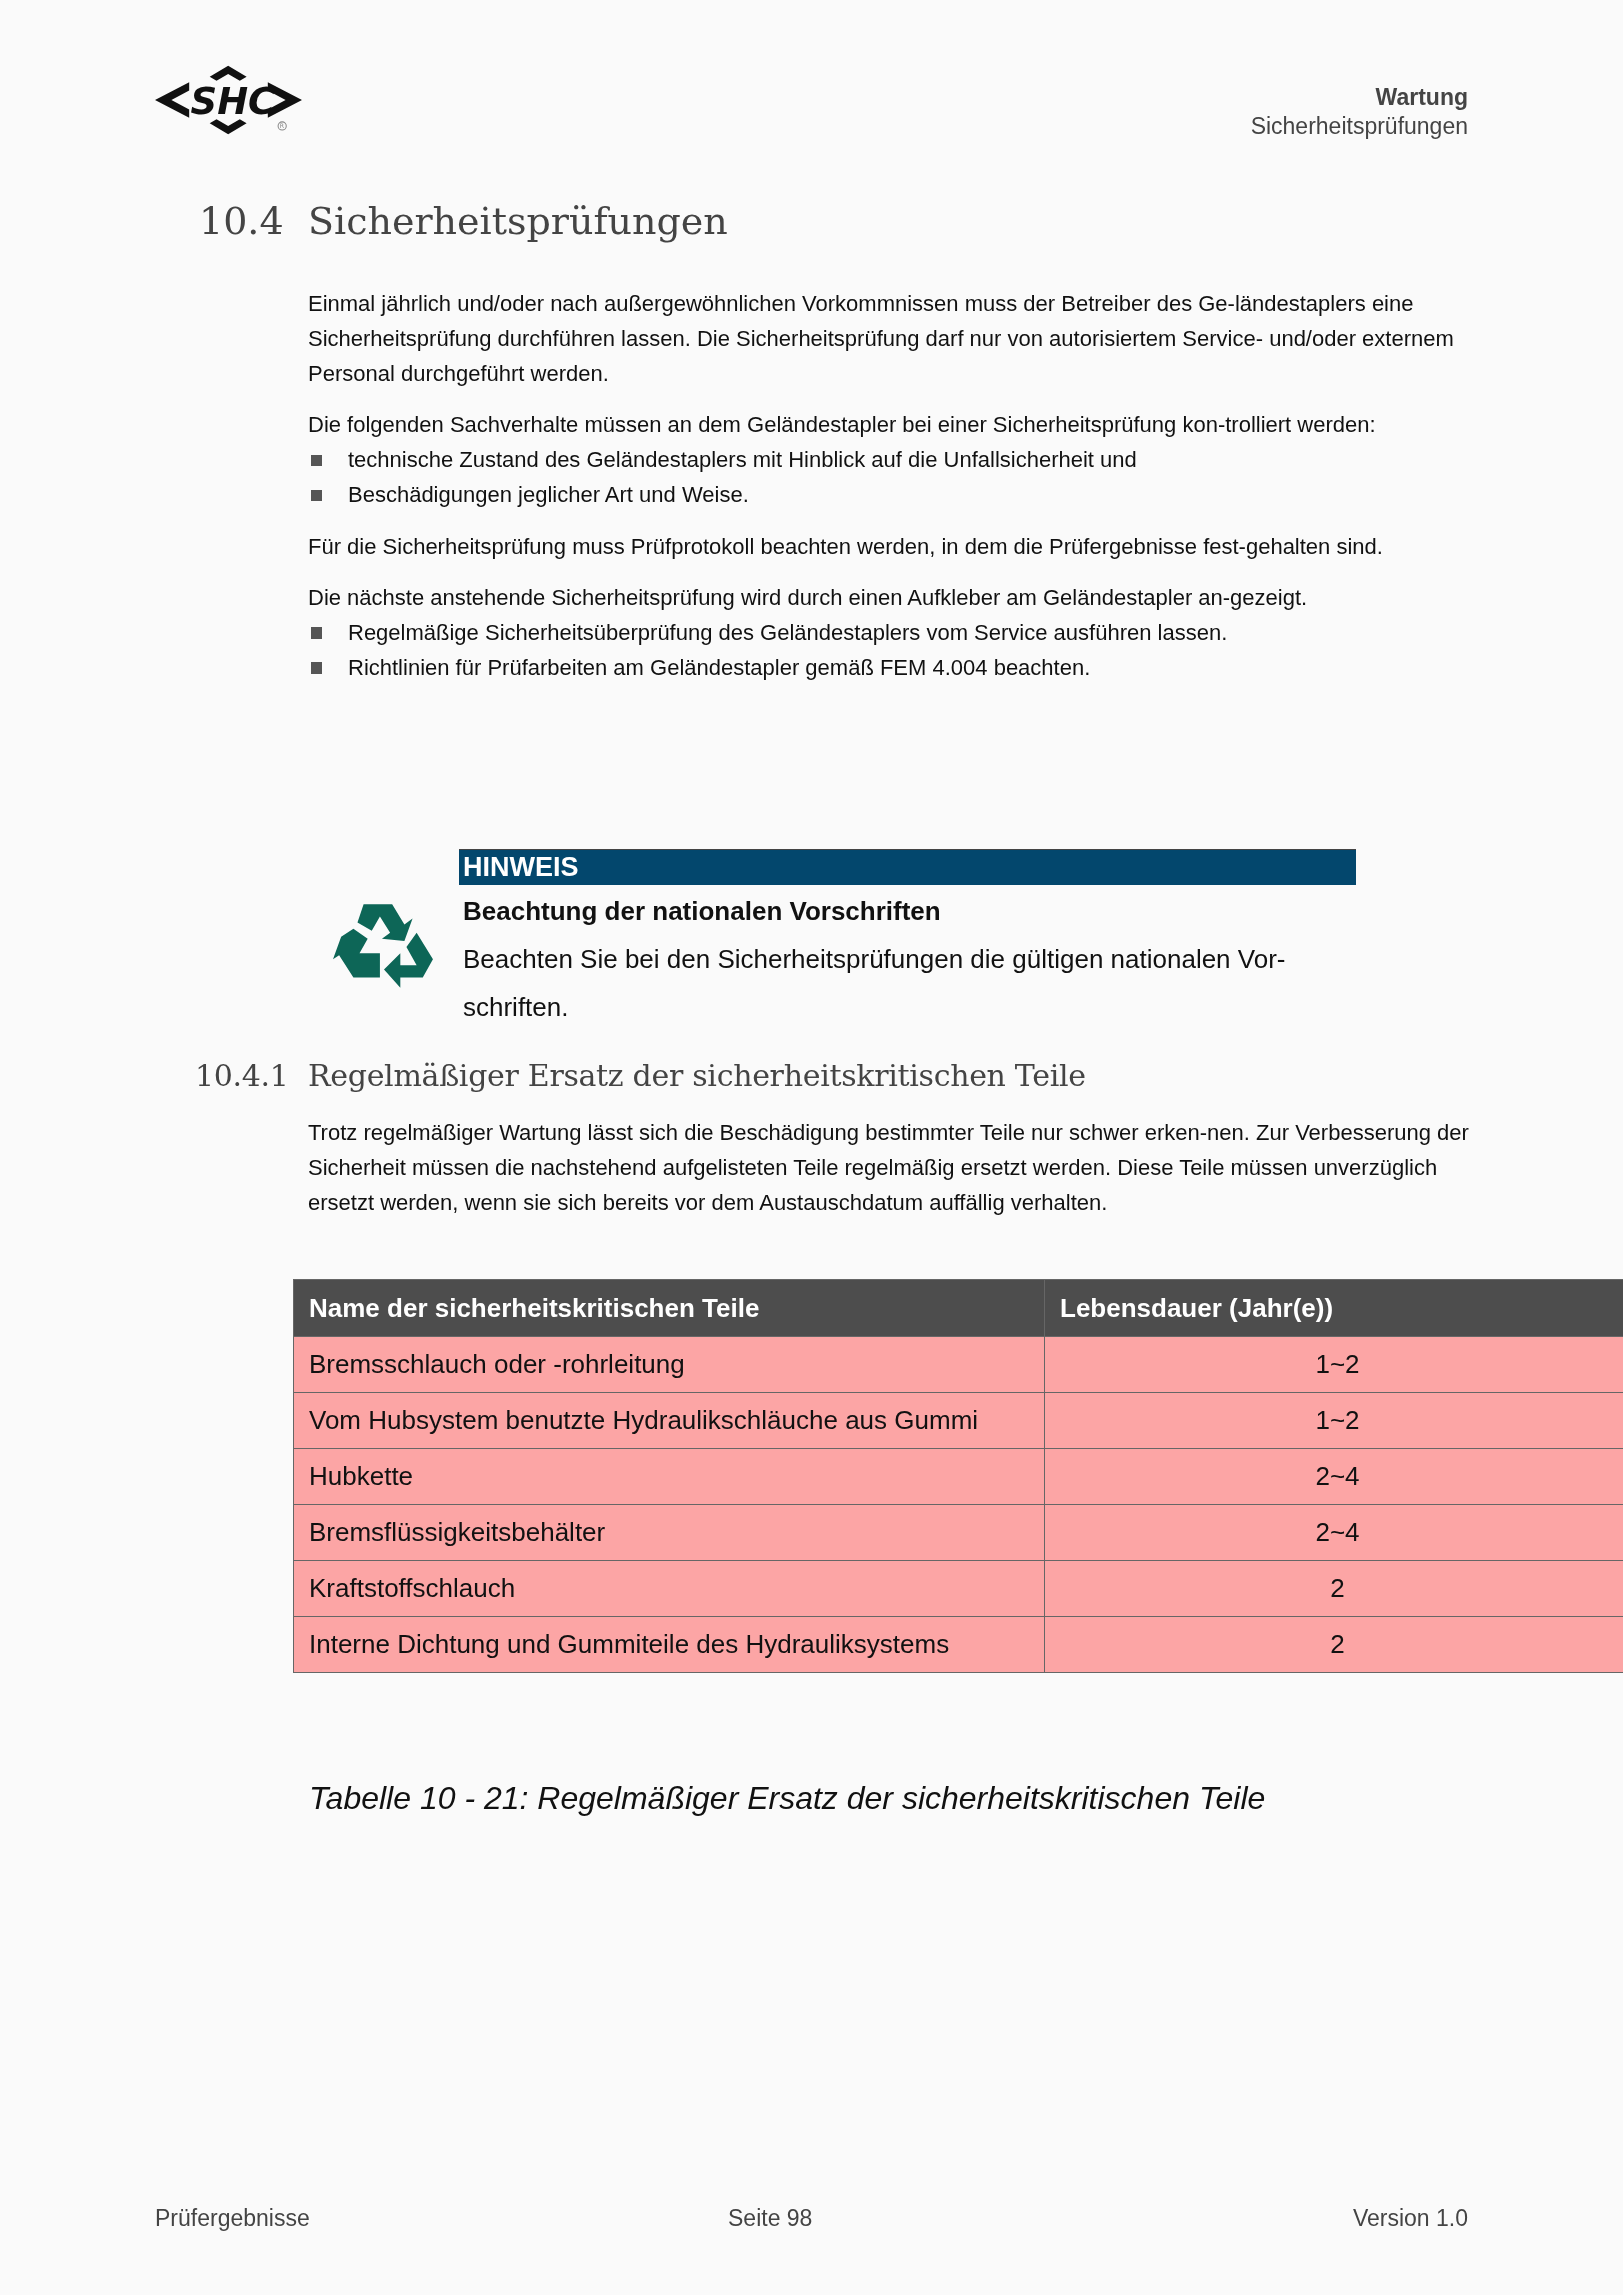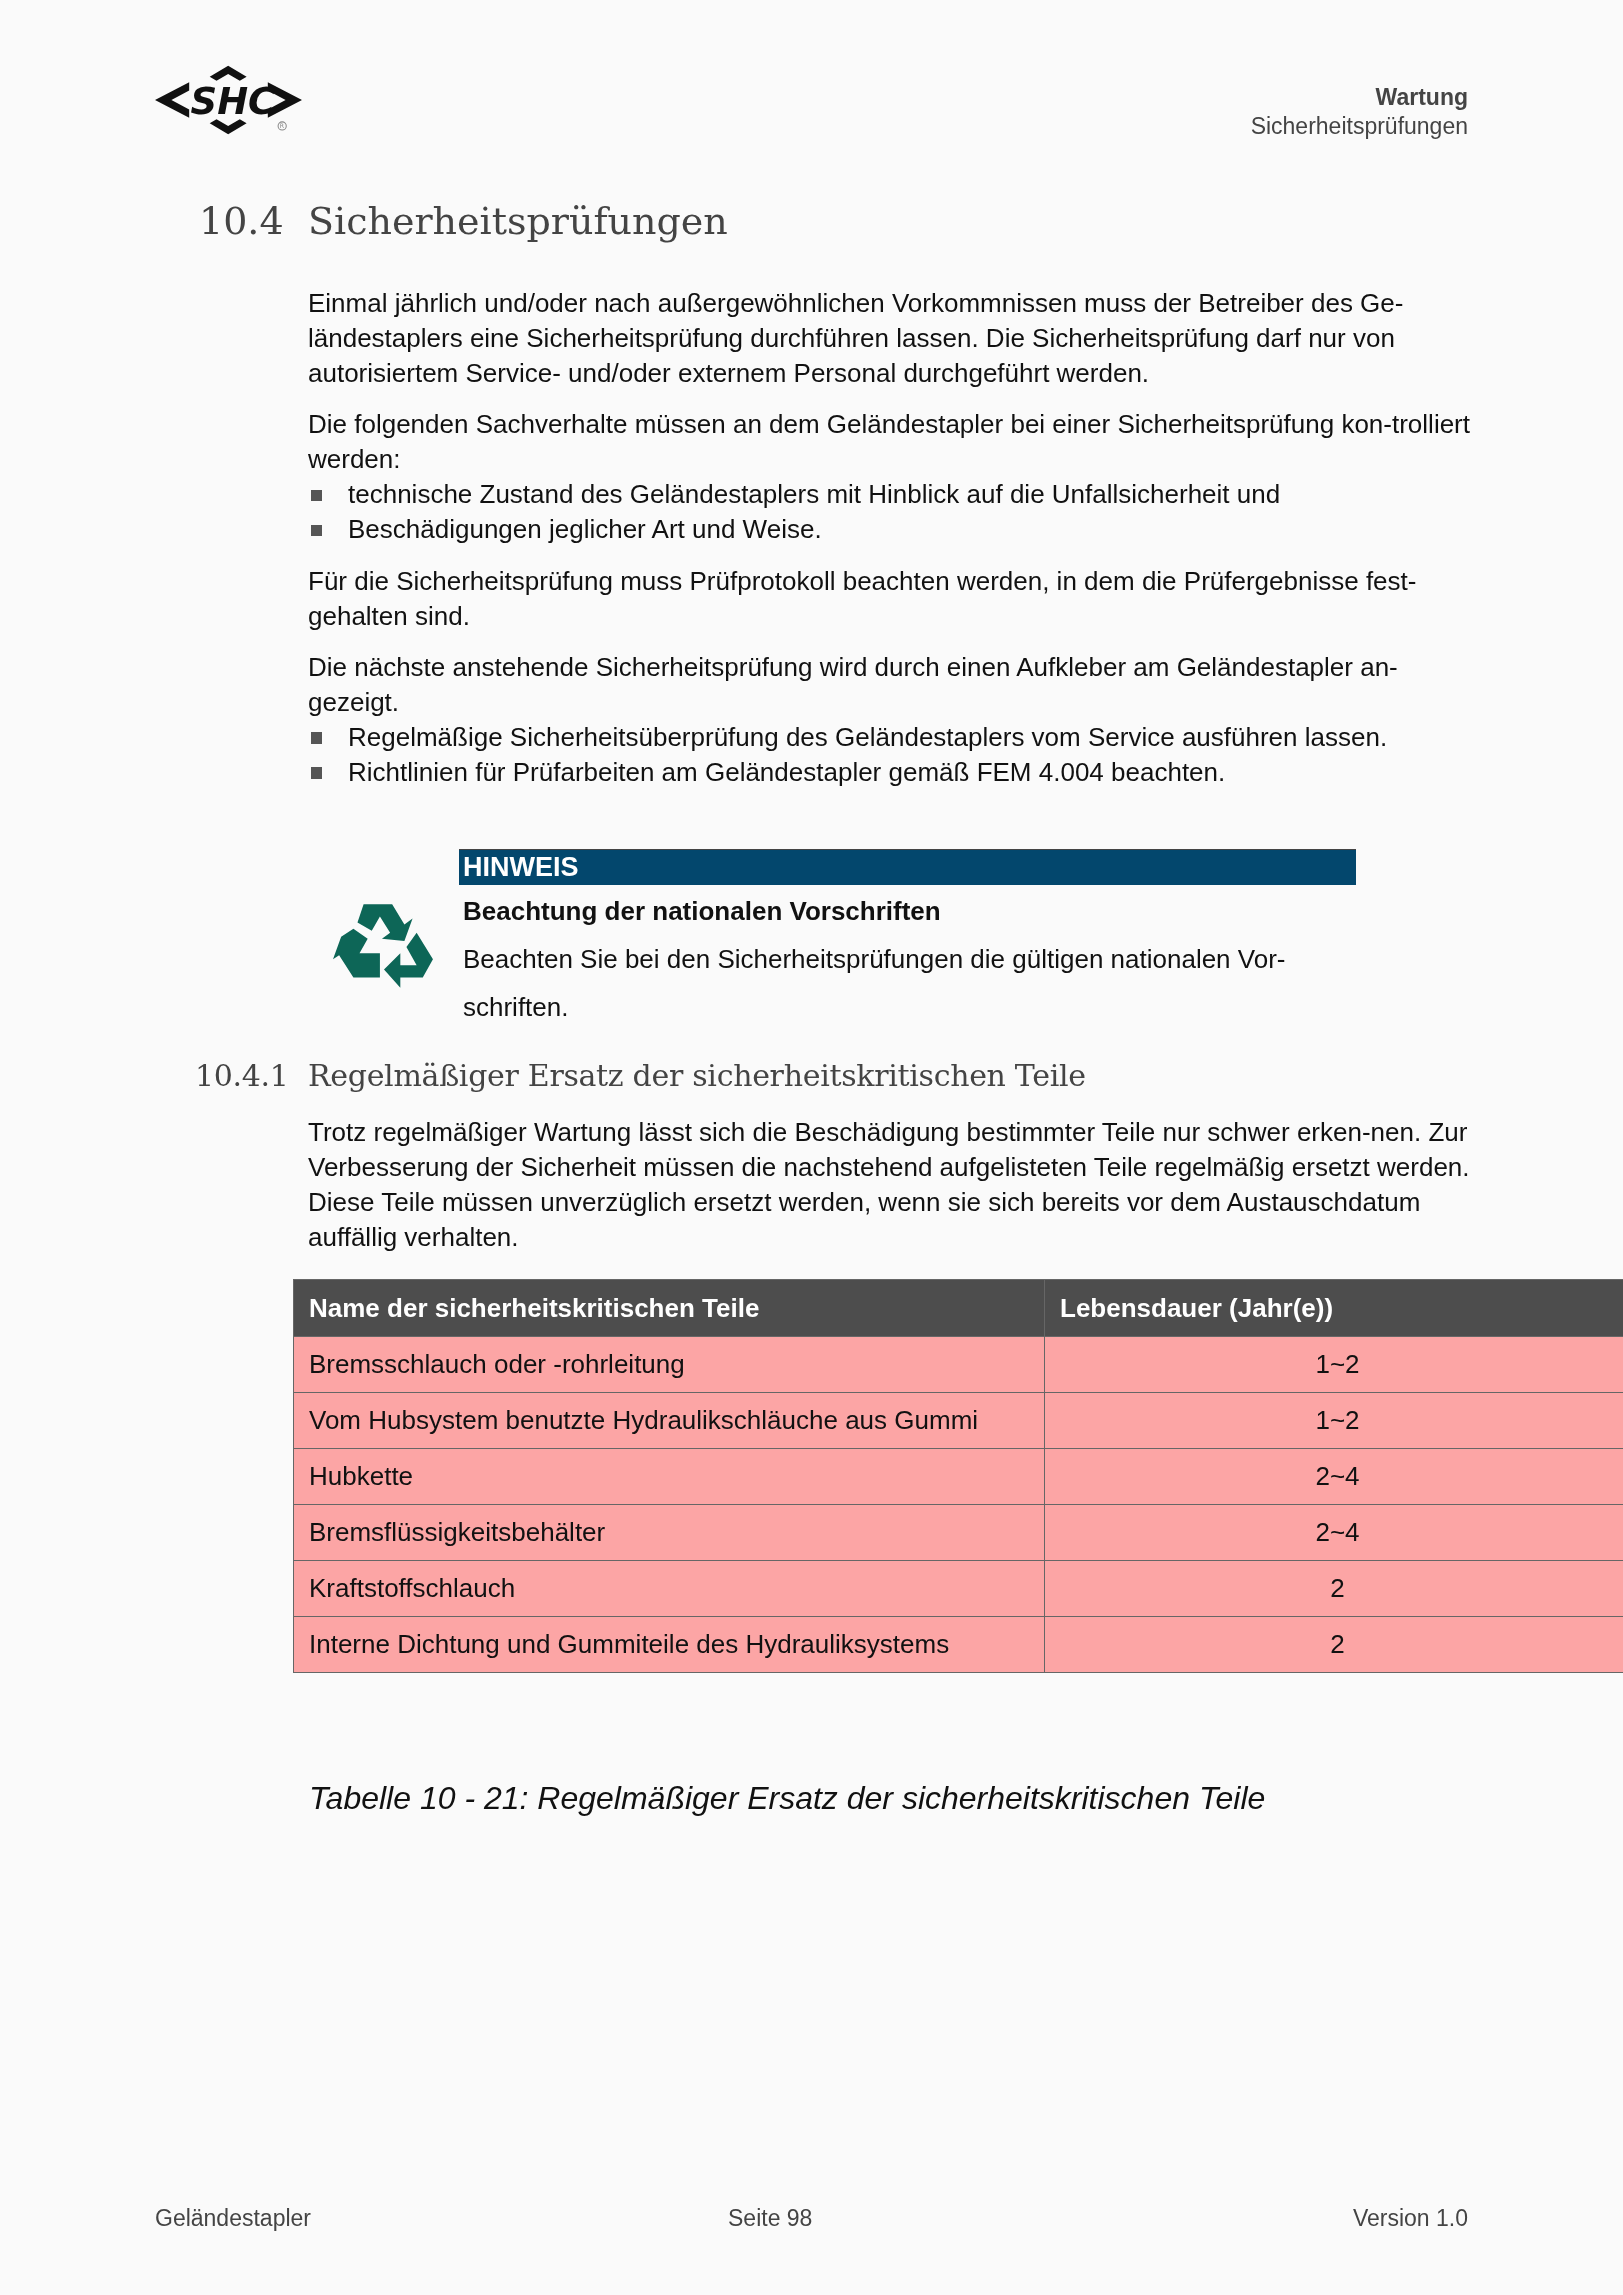--- a/index.html
+++ b/index.html
@@ -15,21 +15,21 @@
   
   .logo { left: 155px; top: 63px; width: 147px; height: 74px; }
   .hdr-right { right: 155px; top: 83px; text-align: right; font-size: 23px; line-height: 29px; color: #444; }
   .hdr-right .bold { font-weight: bold; }
   
   .h1 { left: 199px; top: 199px; font-family: "DejaVu Serif", serif; font-size: 38px; color: #444; white-space: nowrap; }
   .h1 .num { display: inline-block; width: 109px; }
   .h2 { left: 195px; top: 1058px; font-family: "DejaVu Serif", serif; font-size: 30px; color: #444; white-space: nowrap; letter-spacing: -0.3px; }
   .h2 .num { display: inline-block; width: 113px; }
   
-  .txt { left: 308px; width: 1165px; font-size: 26px; line-height: 35px; color: #111; }
+  .txt { left: 308px; width: 1165px; font-size: 22px; line-height: 35px; color: #111; }
   .txt p { margin: 0; }
   .bullets { list-style: none; margin: 0; padding: 0; }
   .bullets li { position: relative; padding-left: 40px; }
   .bullets li .sq { position: absolute; left: 2.7px; top: 12.3px; width: 11.6px; height: 11.6px; background: #555; }
   
   .hinweis-bar { left: 459px; top: 849px; width: 897px; height: 35px; background: #03476d; border-top: 1.4px solid #444; }
   .hinweis-label { left: 463px; top: 851px; font-size: 27px; font-weight: bold; color: #fff; line-height: 33px; }
   .recycle { left: 333px; top: 898px; width: 102px; height: 97px; }
   .hinweis-title { left: 463px; top: 896px; font-size: 26px; font-weight: bold; color: #111; }
   .hinweis-text { left: 463px; top: 935px; width: 900px; font-size: 26px; line-height: 48px; color: #111; }
@@ -138,16 +138,16 @@
         <td class="val">2</td>
       </tr>
     <tr>
         <td>Interne Dichtung und Gummiteile des Hydrauliksystems</td>
         <td class="val">2</td>
       </tr>
   </tbody>
 </table>
 <div class="abs caption">Tabelle 10 - 21: Regelmäßiger Ersatz der sicherheitskritischen Teile</div>
 
-<div class="abs foot foot-left">Geländestapler</div>
+<div class="abs foot foot-left">Prüfergebnisse</div>
 <div class="abs foot foot-center">Seite 98</div>
 <div class="abs foot foot-right">Version 1.0</div>
 
 
 </body></html>

